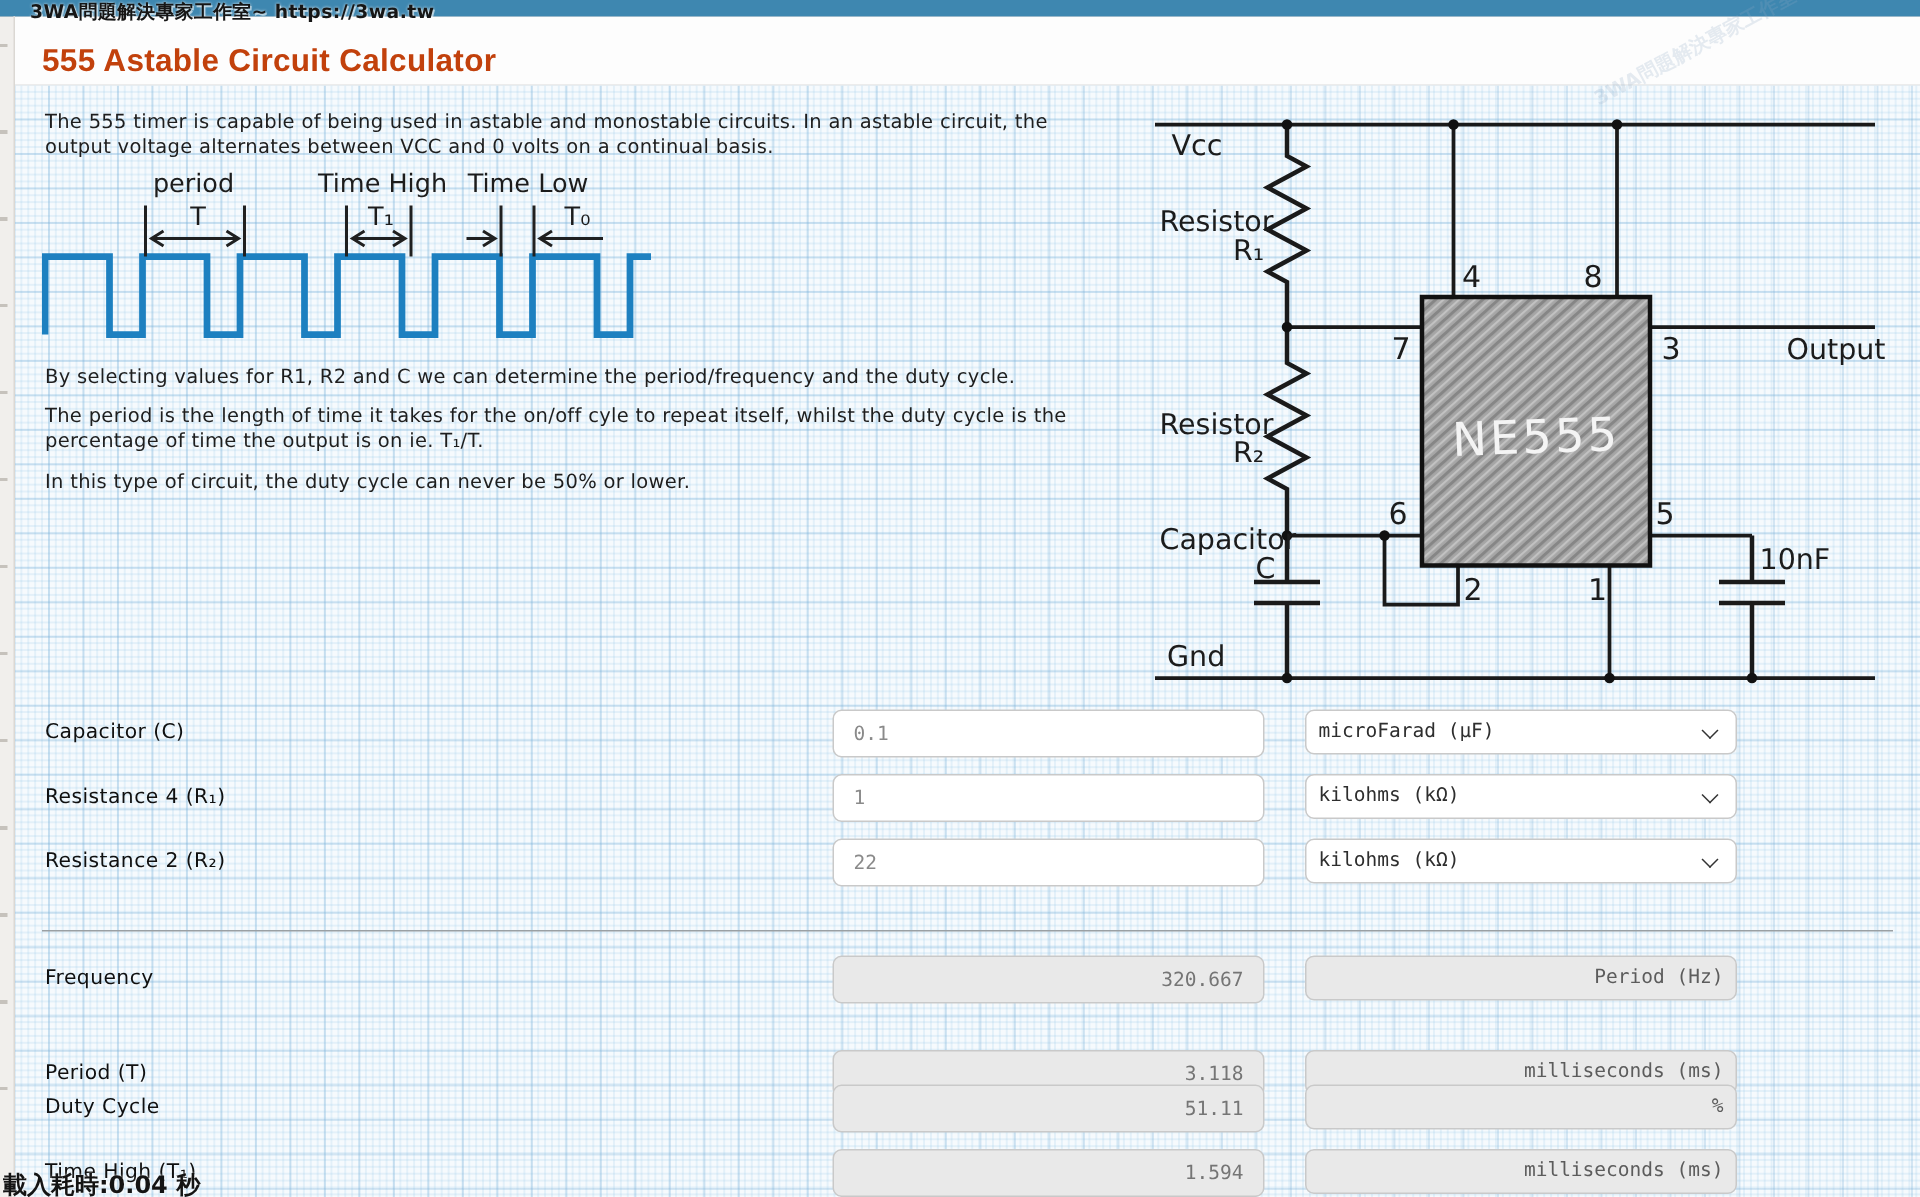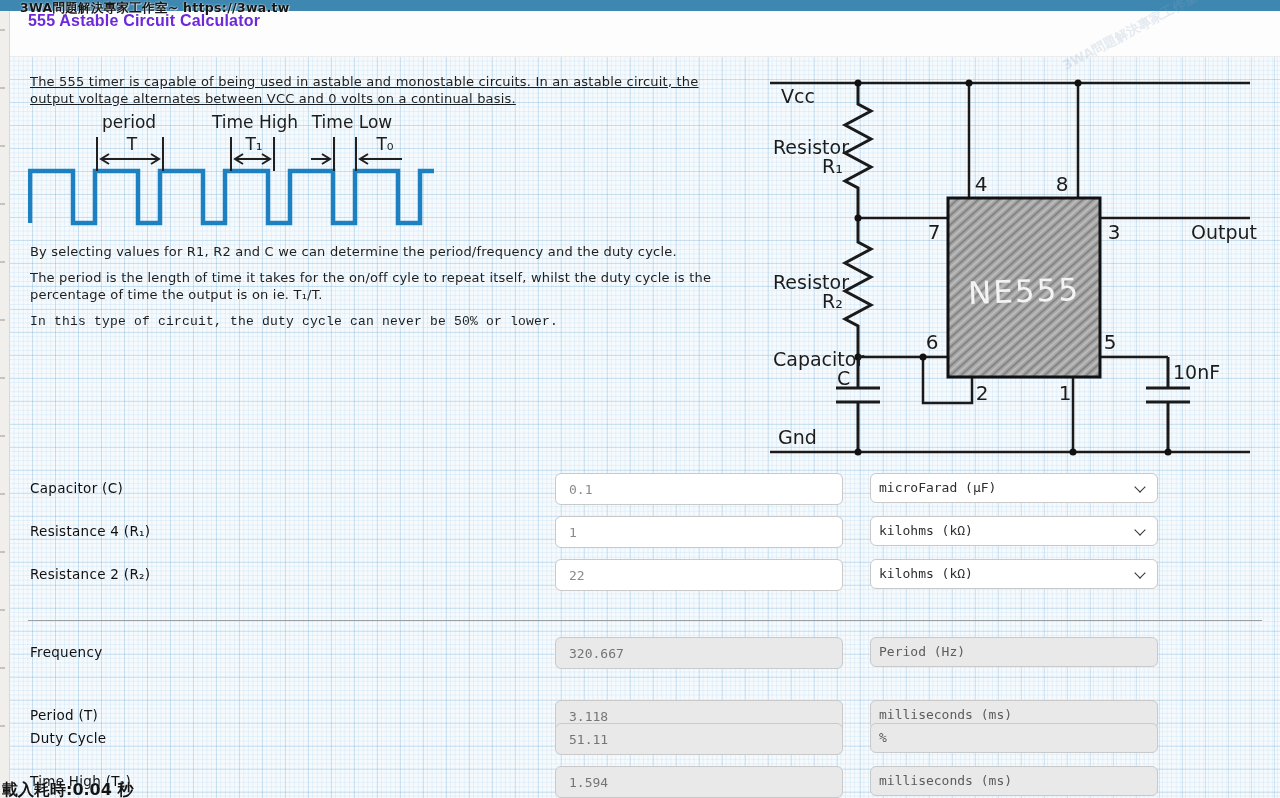--- a/index.html
+++ b/index.html
@@ -18,59 +18,59 @@
 
   
   .leftstrip{position:absolute;left:0;top:11px;width:9px;height:787px;background:#f1efec;
              border-right:1px solid #dbd8d3;z-index:5;}
   .leftstrip::after{content:"";position:absolute;left:0;top:18px;width:5px;height:740px;
              background:repeating-linear-gradient(to bottom,#c6c2bc 0 2px,transparent 2px 58px);}
 
   
   .header{position:absolute;left:9px;top:11px;width:1271px;height:45px;background:#fdfdfd;
           border-bottom:1px solid #ececec;z-index:2;}
-  .header h1{margin:0;padding:1px 0 0 19px;font-size:16px;font-weight:600;color:#6d28d9;
+  .header h1{margin:0;padding:18px 0 0 19px;font-size:21px;font-weight:600;color:#c2410c;
              font-family:"Liberation Sans",sans-serif;letter-spacing:.2px;}
 
   
   .canvas{position:absolute;left:9px;top:56px;width:1271px;height:742px;
           background-color:#f6fafd;
           background-image:
             linear-gradient(to right, rgba(120,175,215,.28) 1px, transparent 1px),
             linear-gradient(to bottom, rgba(120,175,215,.28) 1px, transparent 1px),
             linear-gradient(to right, rgba(150,200,232,.20) 1px, transparent 1px),
             linear-gradient(to bottom, rgba(150,200,232,.20) 1px, transparent 1px);
           background-size:23px 23px,23px 23px,4.6px 4.6px,4.6px 4.6px;}
 
   .para{position:absolute;left:21px;margin:0;font-size:13px;line-height:17px;color:#1e1e1e;
         letter-spacing:.2px;}
-  .p1{top:17px;width:676px;text-decoration:underline;}
+  .p1{top:17px;width:676px;}
   .p2{top:187px;width:720px;}
   .p3{top:213px;width:714px;}
-  .p4{top:257px;width:720px;font-family:Liberation Mono, monospace;}
+  .p4{top:257px;width:720px;}
 
   .waveform{position:absolute;left:19px;top:55px;}
   .circuit{position:absolute;left:756px;top:14px;}
   .wf-label{font-size:17px;fill:#1c1c1c;}
   .ckt-label{font-size:19px;fill:#1c1c1c;}
   .pin-label{font-size:20px;fill:#1c1c1c;}
   .chip-label{font-size:31px;fill:#f4f4f4;letter-spacing:2px;}
 
   
   .row{position:absolute;left:21px;width:1240px;height:30px;}
   .lbl{position:absolute;left:0;top:7px;font-size:13.5px;color:#101010;letter-spacing:.3px;}
   .val{position:absolute;left:525px;width:288px;height:32px;box-sizing:border-box;
        border:1px solid #c9c9c9;border-radius:6px;padding:0 13px;background:#fff;
        font-family:"DejaVu Sans Mono",monospace;font-size:13px;color:#8a8a8a;outline:none;}
   .unit{position:absolute;left:840px;width:288px;height:30px;box-sizing:border-box;
        border:1px solid #c9c9c9;border-radius:6px;background:#fff;padding:0 8px;
        font-family:"DejaVu Sans Mono",monospace;font-size:13px;color:#2e2e2e;line-height:28px;}
   .chev{position:absolute;right:13px;top:9px;width:7px;height:7px;
         border-right:1.7px solid #333;border-bottom:1.7px solid #333;transform:rotate(45deg);}
-  .ro{background:#e9e9e9 !important;border-color:#c9c9c9;color:#757575;}
+  .ro{background:#e9e9e9 !important;border-color:#c9c9c9;color:#757575;text-align:right;}
   .unit.ro{color:#5c5c5c;}
 
   .divider{position:absolute;left:19px;top:564px;width:1234px;height:0;
            border-top:1px solid #9aa0a4;}
 
   .loadtime{position:absolute;left:2px;top:780px;font-size:16px;font-weight:bold;color:#141414;
             text-shadow:0 0 2px rgba(255,255,255,.9);z-index:30;}
   .wm-bottom{position:absolute;right:6px;top:781px;font-size:12px;font-weight:bold;color:#1a1a1a;
             text-shadow:0 0 2px rgba(255,255,255,.8);z-index:30;white-space:nowrap;margin-top:47px;}
 </style>

